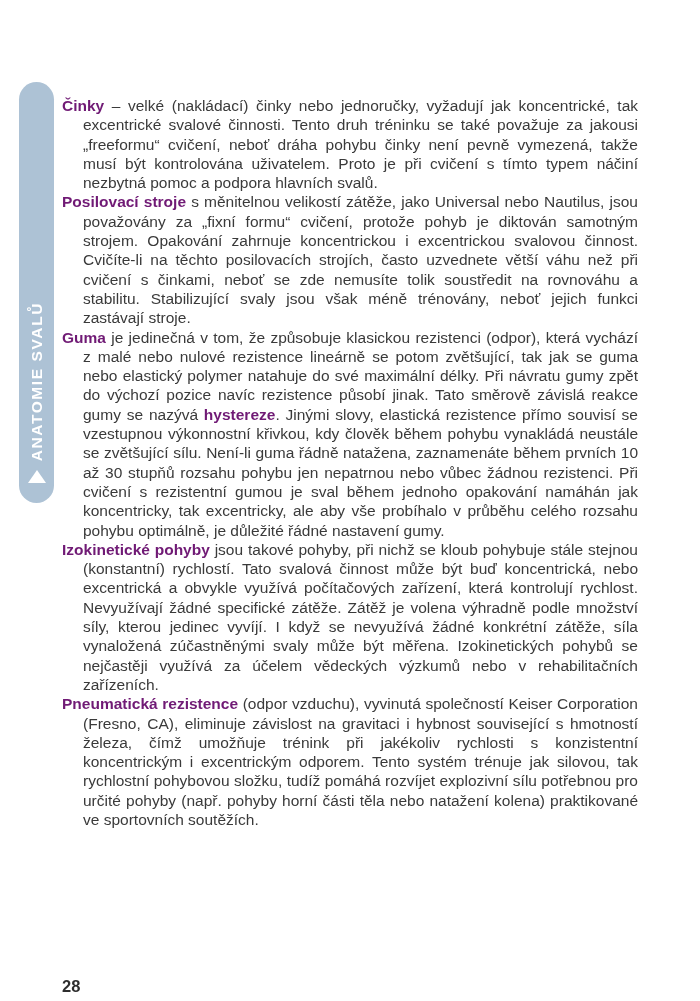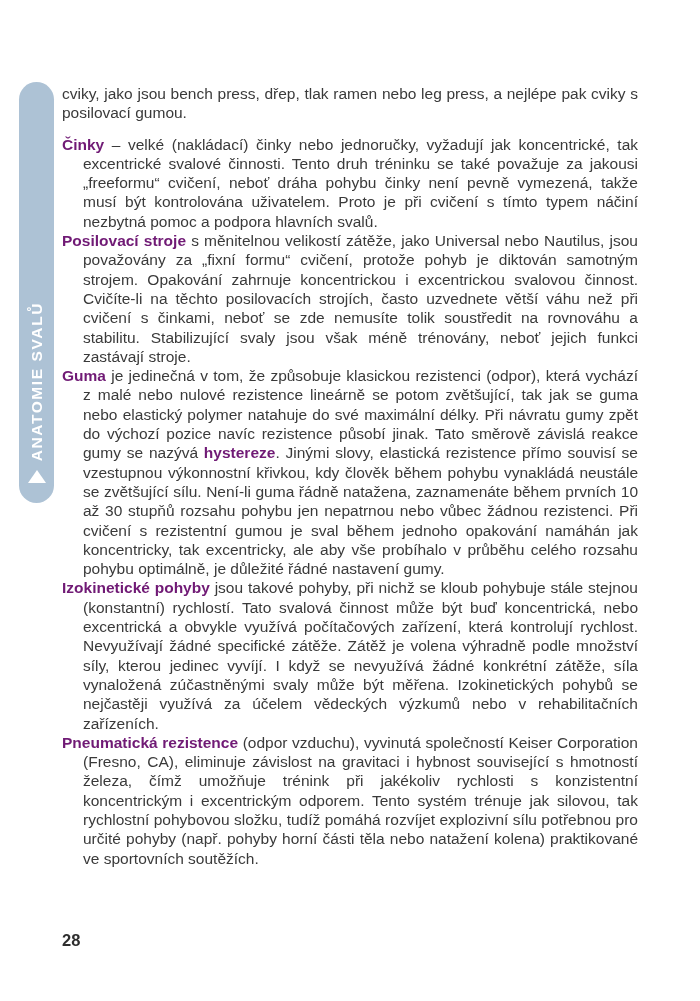--- a/index.html
+++ b/index.html
@@ -30,35 +30,34 @@
     position:absolute;left:62px;top:84px;width:576px;
     font-size:15.5px;line-height:19.3px;text-align:justify;
   }
   .para{margin:0;}
   .para.indent{text-indent:27px;}
   .glossary{margin-top:12px;}
   .entry{margin:0;padding-left:21px;text-indent:-21px;}
   .entry b{color:#701a75;}
   
   .page-number{
-    position:absolute;left:62px;top:931px;
+    position:absolute;left:62px;top:977px;
     font-size:16.5px;font-weight:bold;color:#2e2e2e;
   }
 </style>
 </head>
 <body>
 
 <div class="chapter-tab" style="background: rgb(173, 194, 213);">
   <span class="tab-text" style="color: rgb(255, 255, 255);">ANATOMIE SVALŮ</span>
   <span class="tab-triangle" style="border-bottom-color: rgb(255, 255, 255);"></span>
 </div>
 
 <div class="text-column">
   <div>
-      <p class="para">cviky, jako jsou bench press, dřep, tlak ramen nebo leg press, a nejlépe pak cviky s posilovací gumou.</p>
     </div>
   <div class="glossary">
       <p class="entry"><b>Činky</b><span> – velké (nakládací) činky nebo jednoručky, vyžadují jak koncentrické, tak excentrické svalové činnosti. Tento druh tréninku se také považuje za jakousi „freeformu“ cvičení, neboť dráha pohybu činky není pevně vymezená, takže musí být kontrolována uživatelem. Proto je při cvičení s tímto typem náčiní nezbytná pomoc a podpora hlavních svalů.</span></p>
       <p class="entry"><b>Posilovací stroje</b><span> s měnitelnou velikostí zátěže, jako Universal nebo Nautilus, jsou považovány za „fixní formu“ cvičení, protože pohyb je diktován samotným strojem. Opakování zahrnuje koncentrickou i excentrickou svalovou činnost. Cvičíte-li na těchto posilovacích strojích, často uzvednete větší váhu než při cvičení s činkami, neboť se zde nemusíte tolik soustředit na rovnováhu a stabilitu. Stabilizující svaly jsou však méně trénovány, neboť jejich funkci zastávají stroje.</span></p>
       <p class="entry"><b>Guma</b><span> je jedinečná v tom, že způsobuje klasickou rezistenci (odpor), která vychází z malé nebo nulové rezistence lineárně se potom zvětšující, tak jak se guma nebo elastický polymer natahuje do své maximální délky. Při návratu gumy zpět do výchozí pozice navíc rezistence působí jinak. Tato směrově závislá reakce gumy se nazývá </span><b>hystereze</b><span>. Jinými slovy, elastická rezistence přímo souvisí se vzestupnou výkonnostní křivkou, kdy člověk během pohybu vynakládá neustále se zvětšující sílu. Není-li guma řádně natažena, zaznamenáte během prvních 10 až 30 stupňů rozsahu pohybu jen nepatrnou nebo vůbec žádnou rezistenci. Při cvičení s rezistentní gumou je sval během jednoho opakování namáhán jak koncentricky, tak excentricky, ale aby vše probíhalo v průběhu celého rozsahu pohybu optimálně, je důležité řádné nastavení gumy.</span></p>
       <p class="entry"><b>Izokinetické pohyby</b><span> jsou takové pohyby, při nichž se kloub pohybuje stále stejnou (konstantní) rychlostí. Tato svalová činnost může být buď koncentrická, nebo excentrická a obvykle využívá počítačových zařízení, která kontrolují rychlost. Nevyužívají žádné specifické zátěže. Zátěž je volena výhradně podle množství síly, kterou jedinec vyvíjí. I když se nevyužívá žádné konkrétní zátěže, síla vynaložená zúčastněnými svaly může být měřena. Izokinetických pohybů se nejčastěji využívá za účelem vědeckých výzkumů nebo v rehabilitačních zařízeních.</span></p>
       <p class="entry"><b>Pneumatická rezistence</b><span> (odpor vzduchu), vyvinutá společností Keiser Corporation (Fresno, CA), eliminuje závislost na gravitaci i hybnost související s hmotností železa, čímž umožňuje trénink při jakékoliv rychlosti s konzistentní koncentrickým i excentrickým odporem. Tento systém trénuje jak silovou, tak rychlostní pohybovou složku, tudíž pomáhá rozvíjet explozivní sílu potřebnou pro určité pohyby (např. pohyby horní části těla nebo natažení kolena) praktikované ve sportovních soutěžích.</span></p>
     </div>
 </div>
 

